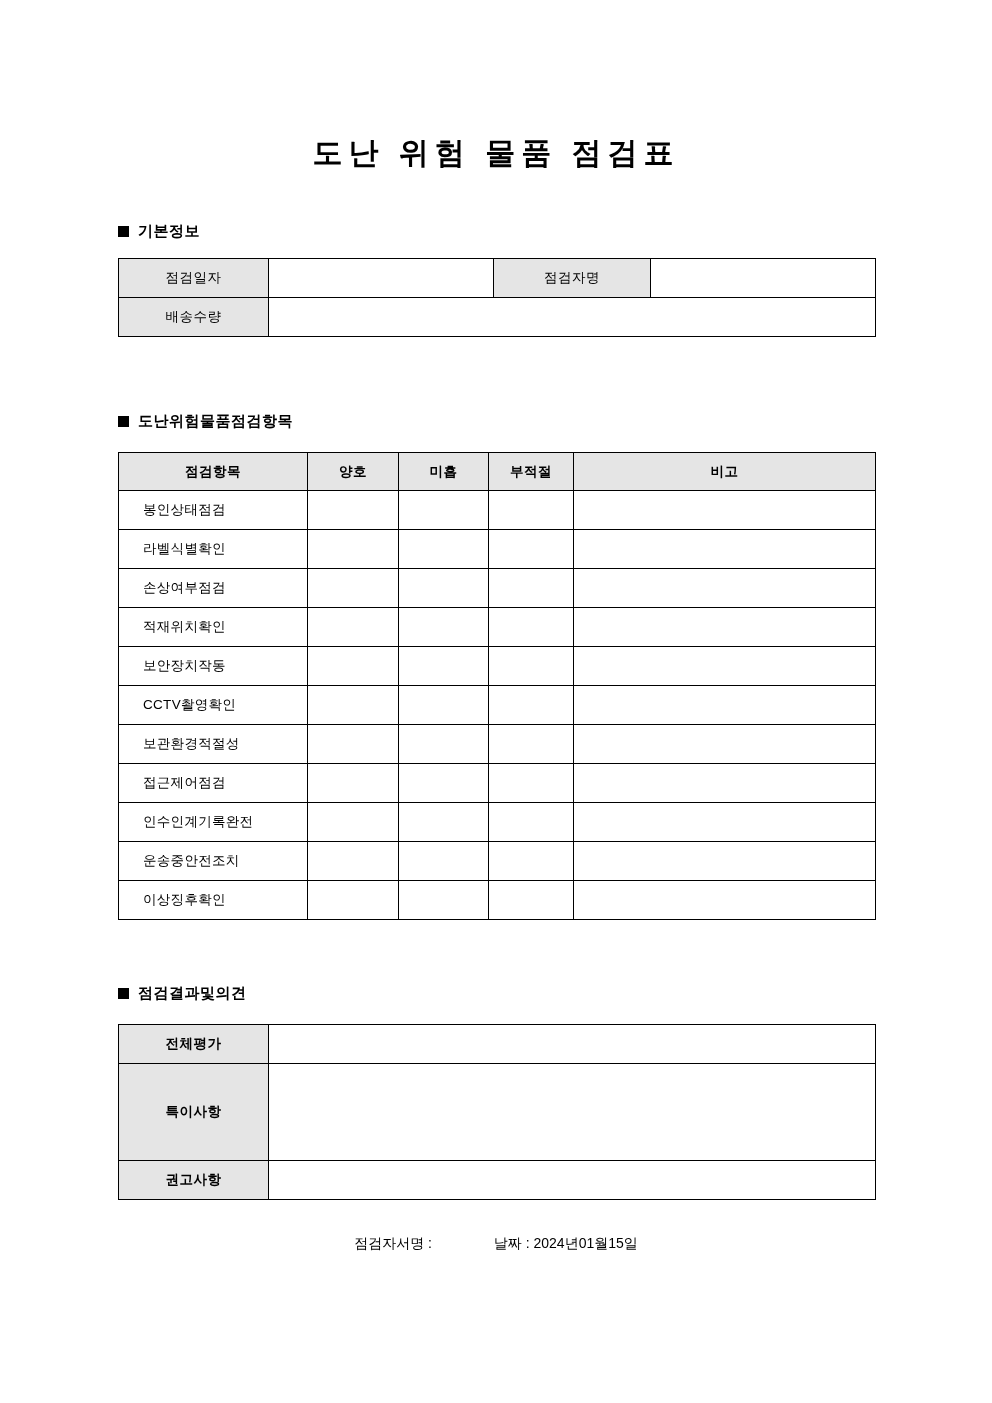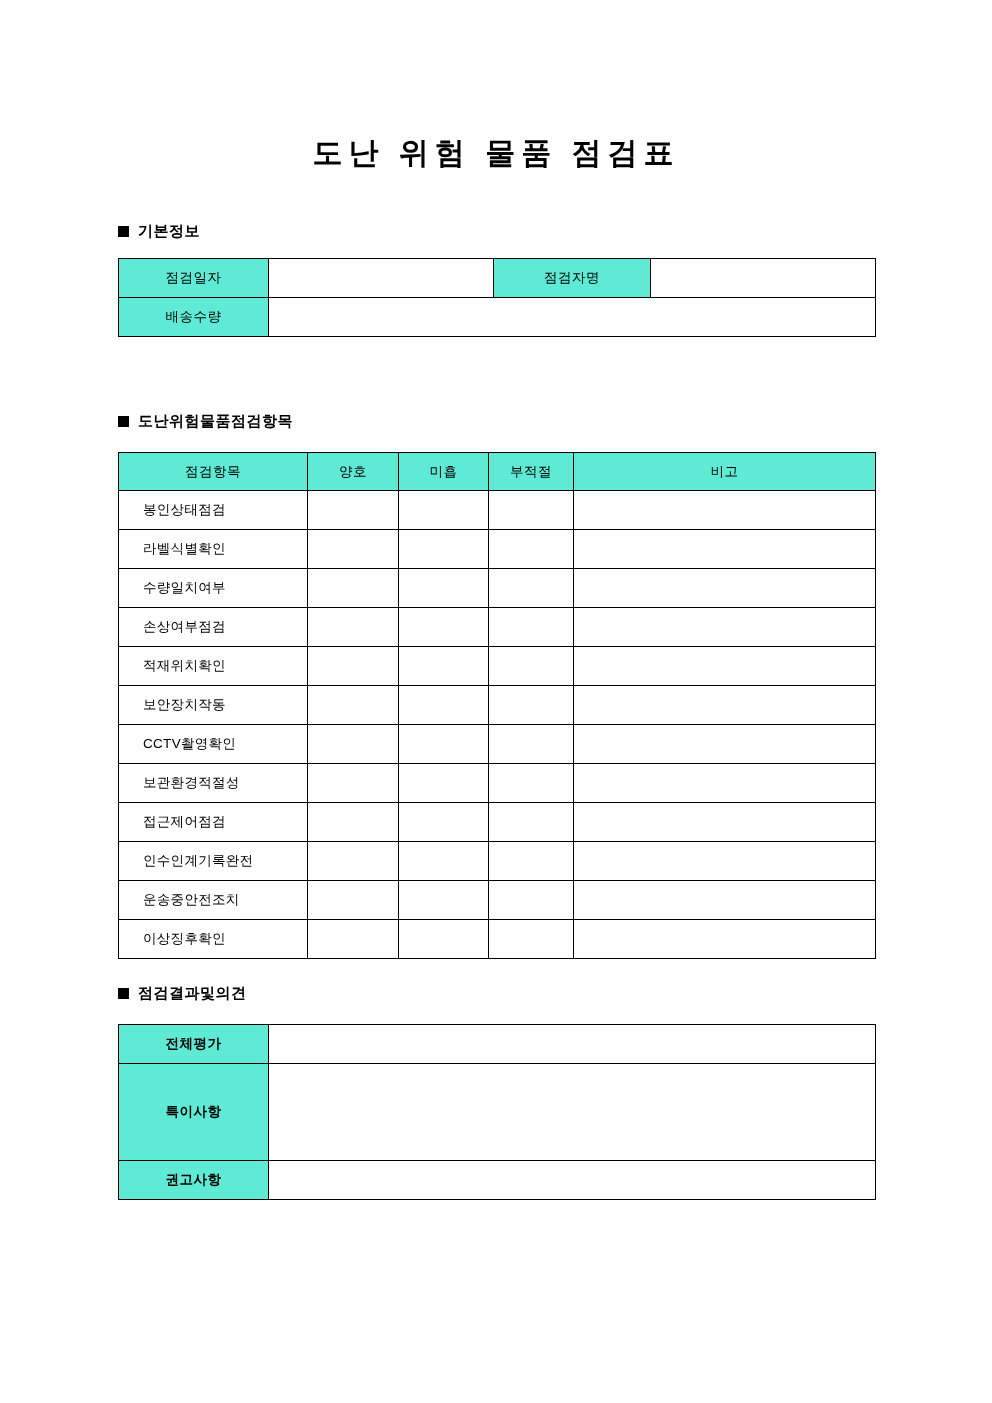--- a/index.html
+++ b/index.html
@@ -70,39 +70,39 @@
   }
   table.form td, table.form th {
     border: 1px solid #000;
     font-size: 13.5px;
     font-weight: normal;
     padding: 0 8px;
     vertical-align: middle;
     color: #000;
   }
   td.label, th.hdr {
-    background: #5eead4;
+    background: #e5e5e5;
     text-align: center;
     letter-spacing: 0.5px;
   }
   td.blank {
     background: #ffffff;
   }
 
   
   #basic-table { top: 258px; }
   #basic-table td { height: 38px; }
   #basic-table col.c1 { width: 150px; }
   #basic-table col.c2 { width: 225px; }
   #basic-table col.c3 { width: 157px; }
   #basic-table col.c4 { width: 225px; }
 
   
   #items-table { top: 452px; }
-  #items-table th { height: 37px; }
+  #items-table th { height: 37px; font-weight: bold; }
   #items-table td { height: 38px; }
   #items-table col.i1 { width: 189px; }
   #items-table col.i2 { width: 91px; }
   #items-table col.i3 { width: 90px; }
   #items-table col.i4 { width: 85px; }
   #items-table col.i5 { width: 302px; }
   #items-table td.item-name {
     text-align: left;
     padding-left: 24px;
     letter-spacing: 0.3px;
@@ -192,27 +192,20 @@
           <td class="blank"></td>
         </tr>
         <tr>
           <td class="item-name">라벨식별확인</td>
           <td class="blank"></td>
           <td class="blank"></td>
           <td class="blank"></td>
           <td class="blank"></td>
         </tr>
         <tr>
-          <td class="item-name">수량일치여부</td>
-          <td class="blank"></td>
-          <td class="blank"></td>
-          <td class="blank"></td>
-          <td class="blank"></td>
-        </tr>
-        <tr>
           <td class="item-name">손상여부점검</td>
           <td class="blank"></td>
           <td class="blank"></td>
           <td class="blank"></td>
           <td class="blank"></td>
         </tr>
         <tr>
           <td class="item-name">적재위치확인</td>
           <td class="blank"></td>
           <td class="blank"></td>
@@ -290,14 +283,18 @@
         <td class="label">특이사항</td>
         <td class="blank"></td>
       </tr>
       <tr>
         <td class="label">권고사항</td>
         <td class="blank"></td>
       </tr>
     </tbody>
   </table>
 
+  <div class="footer-line">
+    <span class="sig">점검자서명 :</span>
+    <span>날짜 : 2024년01월15일</span>
+  </div>
 
 </div>
 
 </body></html>

